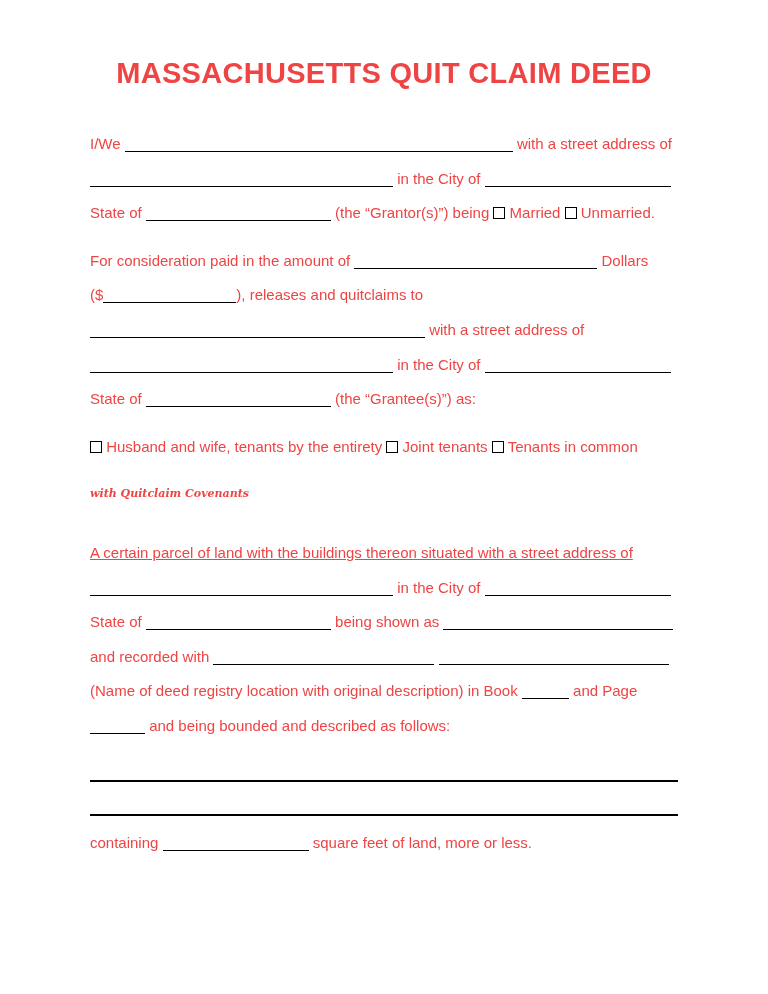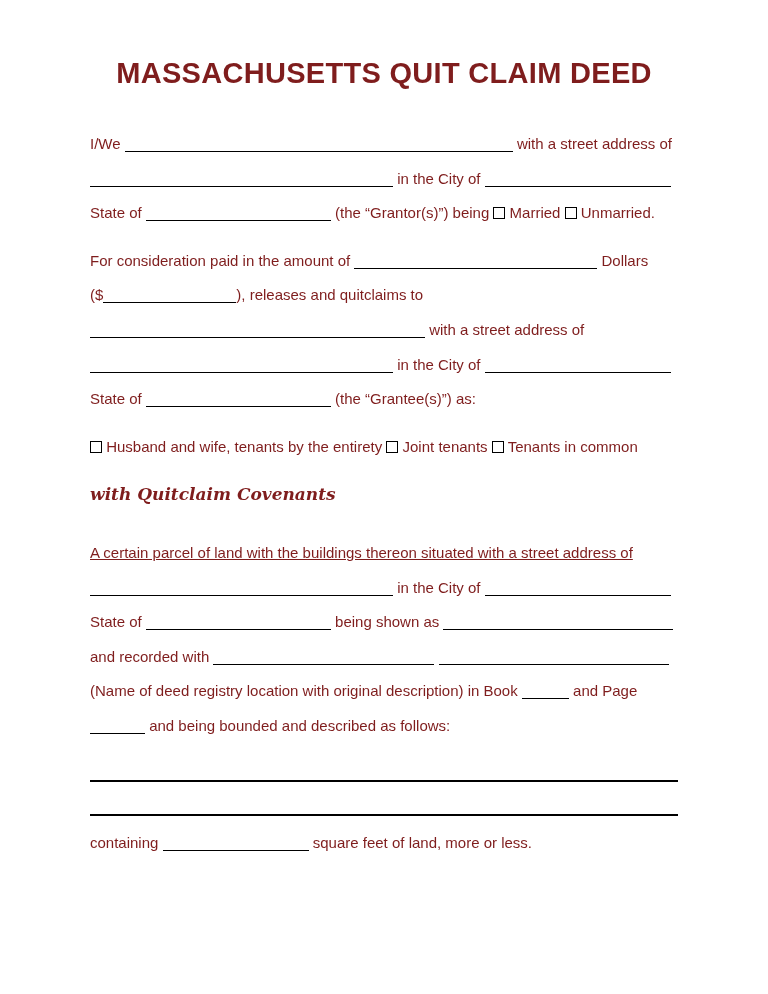--- a/index.html
+++ b/index.html
@@ -8,21 +8,21 @@
     background: #ffffff;
   }
   .page {
     position: relative;
     width: 768px;
     height: 994px;
     background: #ffffff;
     box-sizing: border-box;
     padding: 56px 90px 0 90px;
     font-family: "Liberation Sans", sans-serif;
-    color: #7f1d1d;
+    color: #ef4444;
     overflow: hidden;
   }
   .doc-title {
     margin: 0 0 37px 0;
     font-size: 29px;
     line-height: 34px;
     font-weight: 700;
     text-align: center;
     letter-spacing: 0.3px;
     white-space: nowrap;
@@ -35,21 +35,21 @@
   .line {
     white-space: pre;
   }
   .gap-sm { }
   .gap-md { margin-top: 13px; }
   .gap-lg { margin-top: 24px; text-decoration: underline; }
   .covenant {
     font-family: "DejaVu Serif", serif;
     font-style: italic;
     font-weight: 700;
-    font-size: 17px;
+    font-size: 11px;
   }
   .blank {
     display: inline-block;
     height: 12px;
     border-bottom: 1.5px solid #000000;
     vertical-align: -3px;
   }
   .blank.full {
     width: 100%;
     border-bottom-width: 2px;

